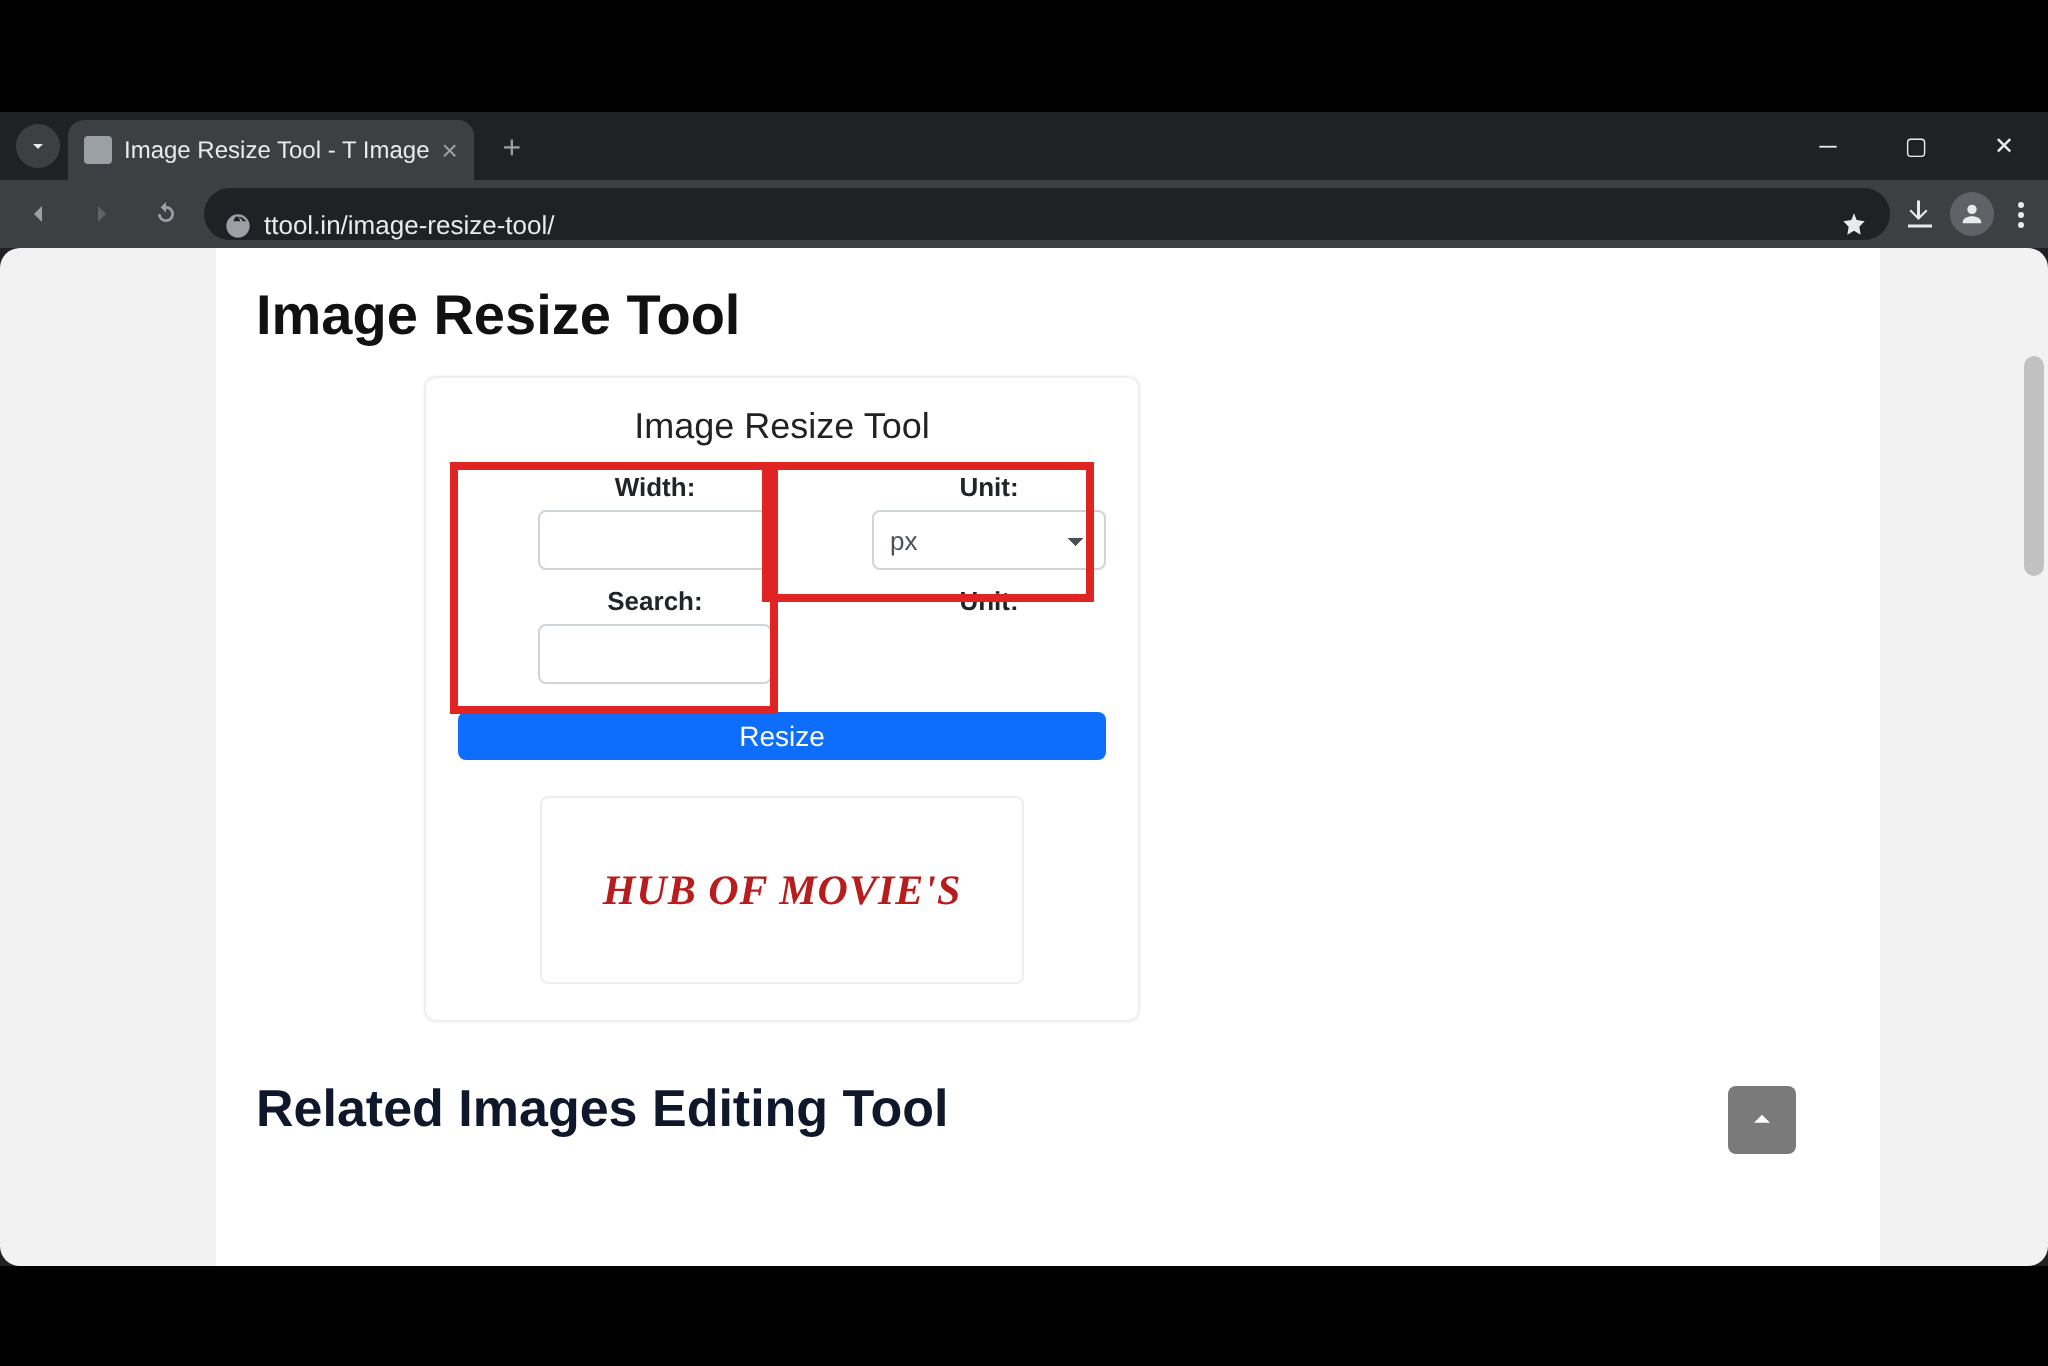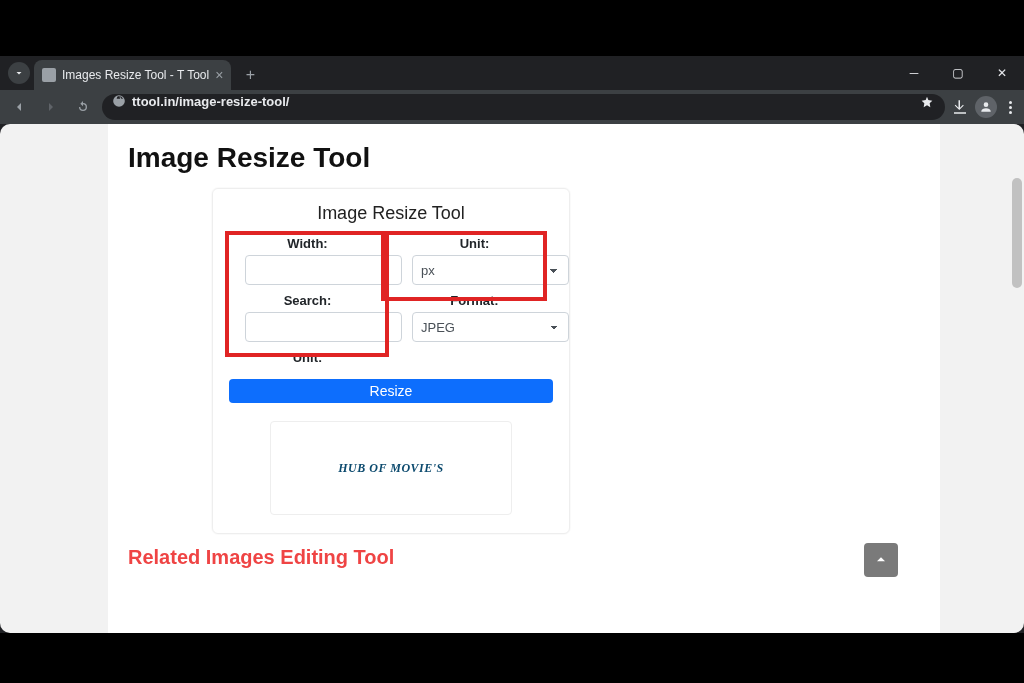--- a/index.html
+++ b/index.html
@@ -28,48 +28,48 @@
   .tab .title{flex:1;white-space:nowrap;overflow:hidden;text-overflow:ellipsis;color:#e8eaed;}
   .tab .close{color:#9aa0a6;font-size:14px;cursor:pointer;}
   .newtab{width:26px;height:26px;display:flex;align-items:center;justify-content:center;color:#9aa0a6;font-size:16px;margin-left:6px;margin-bottom:2px;cursor:pointer;}
   .win-ctrl{margin-left:auto;display:flex;align-items:center;color:#e8eaed;height:34px;}
   .win-ctrl span{width:44px;text-align:center;font-size:12px;cursor:pointer;}
   
   .addrbar{height:34px;background:var(--tab-dark);display:flex;align-items:center;padding:0 6px;gap:6px;color:#9aa0a6;}
   .nav-btn{width:26px;height:26px;display:flex;align-items:center;justify-content:center;border-radius:13px;cursor:pointer;}
   .nav-btn svg{width:16px;height:16px;fill:#9aa0a6;}
   .nav-btn.disabled svg{fill:#5f6368;}
-  .addr{flex:1;height:26px;background:var(--chrome-dark);border-radius:13px;display:flex;align-items:flex-start;padding:0 10px;gap:6px;color:#e8eaed;font-size:13px;font-weight:bold;}
+  .addr{flex:1;height:26px;background:var(--chrome-dark);border-radius:13px;display:flex;align-items:flex-end;padding:0 10px;gap:6px;color:#e8eaed;font-size:13px;}
   .addr svg{width:14px;height:14px;fill:#9aa0a6;}
   .addr-right{margin-left:auto;display:flex;gap:10px;align-items:center;}
   .addr-right svg{width:16px;height:16px;fill:#e8eaed;cursor:pointer;}
   .profile{width:22px;height:22px;border-radius:11px;background:#5f6368;display:flex;align-items:center;justify-content:center;}
   .profile svg{width:14px;height:14px;fill:#e8eaed;}
   .menu-dots{display:flex;flex-direction:column;gap:2px;padding:0 6px;cursor:pointer;}
   .menu-dots span{width:3px;height:3px;border-radius:50%;background:#e8eaed;}
   
   .viewport{flex:1;background:var(--page-bg);position:relative;overflow:hidden;border-radius:10px;}
   .content-col{position:absolute;left:108px;top:0;width:792px;bottom:0;background:#fff;padding:0 20px;}
   .sidebar-box{position:absolute;right:108px;top:0;width:220px;height:28px;background:#fff;border:1px solid #eee;border-top:none;}
   .page-h1{font-size:28px;font-weight:700;color:#111;margin:18px 0 14px 0;}
   .card{width:324px;margin:0 0 0 84px;background:#fff;border:1px solid #eee;border-radius:6px;box-shadow:0 0 0 1px rgba(0,0,0,.02);padding:12px 16px 18px 16px;position:relative;}
   .card-title{text-align:center;font-size:18px;color:#222;margin:2px 0 12px 0;}
   .form-grid{display:grid;grid-template-columns:1fr 1fr;gap:8px 10px;}
-  .form-cell{display:flex;flex-direction:column;gap:4px;}
+  .form-cell{display:flex;flex-direction:column;gap:4px;padding-left:40px;}
   .form-label{font-size:13px;font-weight:600;color:#212529;text-align:center;}
-  .form-input,.form-select{height:30px;border:1px solid var(--border);border-radius:4px;padding:0 8px;font-size:13px;color:#495057;background:#fff;width:100%;box-sizing:border-box;margin-left:16px;}
+  .form-input,.form-select{height:30px;border:1px solid var(--border);border-radius:4px;padding:0 8px;font-size:13px;color:#495057;background:#fff;width:100%;box-sizing:border-box;}
   .form-input::placeholder{color:#999;}
   .form-select{appearance:none;background-image:linear-gradient(45deg,transparent 50%,#495057 50%),linear-gradient(135deg,#495057 50%,transparent 50%);background-position:calc(100% - 14px) 13px,calc(100% - 10px) 13px;background-size:4px 4px,4px 4px;background-repeat:no-repeat;}
   .resize-btn{grid-column:1/3;height:24px;background:var(--blue);color:#fff;border:none;border-radius:4px;font-size:14px;cursor:pointer;margin-top:6px;}
   .highlight-box{position:absolute;border:4px solid var(--highlight);pointer-events:none;}
   .hl1{left:12px;top:42px;width:156px;height:118px;}
   .hl2{left:168px;top:42px;width:158px;height:62px;}
   .ad-box{width:240px;height:92px;margin:18px auto 0 auto;border:1px solid #eee;border-radius:4px;display:flex;align-items:center;justify-content:center;}
-  .ad-text{font-family:Georgia,serif;font-weight:700;font-style:italic;font-size:12px;letter-spacing:.5px;color:#0c4a6e;}
-  .related-h{font-size:20px;font-weight:700;color:#ef4444;margin:12px 0 0 0;}
+  .ad-text{font-family:Georgia,serif;font-weight:700;font-style:italic;font-size:21px;letter-spacing:.5px;color:#b91c1c;}
+  .related-h{font-size:26px;font-weight:700;color:#0f172a;margin:28px 0 0 0;}
   .scroll-top-btn{position:absolute;right:126px;bottom:56px;width:34px;height:34px;border-radius:4px;background:#7a7a7a;display:flex;align-items:center;justify-content:center;cursor:pointer;}
   .scroll-top-btn svg{width:16px;height:16px;fill:#fff;}
   .vscroll{position:absolute;right:2px;top:0;width:12px;bottom:0;}
   .vscroll .thumb{position:absolute;right:0;top:54px;width:10px;height:110px;background:#c1c1c1;border-radius:5px;}
   
   .taskbar{position:absolute;left:0;right:0;bottom:50px;height:34px;background:var(--taskbar);display:flex;align-items:center;color:#fff;font-size:10px;transform:translateY(34px);} 
   
   .taskbar{position:absolute;left:0;right:0;bottom:50px;height:34px;}
   
   .taskbar{bottom:50px;}
@@ -99,21 +99,21 @@
   <div class="browser">
 
     <div class="tabstrip">
       <div class="tab-drop">
         <svg viewBox="0 0 24 24" width="12" height="12">
             <path fill="#e8eaed" d="M7 10l5 5 5-5z"></path>
           </svg>
       </div>
       <div class="tab">
         <span class="favicon"></span>
-        <span class="title">Images Resize Tool - T Tool</span>
+        <span class="title">Image Resize Tool - T Image</span>
         <span class="close">×</span>
       </div>
       <div class="newtab">+</div>
       <div class="win-ctrl">
         <span>─</span>
         <span>▢</span>
         <span>✕</span>
       </div>
     </div>
 
@@ -170,24 +170,20 @@
               <label class="form-label">Width:</label>
               <input class="form-input" style="">
             </div>
             <div class="form-cell">
               <label class="form-label">Unit:</label>
               <select class="form-select"><option>px</option></select>
             </div>
             <div class="form-cell">
               <label class="form-label">Search:</label>
               <input class="form-input" style="">
-            </div>
-            <div class="form-cell">
-              <label class="form-label">Format:</label>
-              <select class="form-select"><option>JPEG</option></select>
             </div>
             <div class="form-cell">
               <label class="form-label">Unit:</label>
             </div>
             <button class="resize-btn">Resize</button>
           </div>
           <div class="ad-box">
             <span class="ad-text">HUB OF MOVIE'S</span>
           </div>
           <div class="highlight-box hl1"></div>

